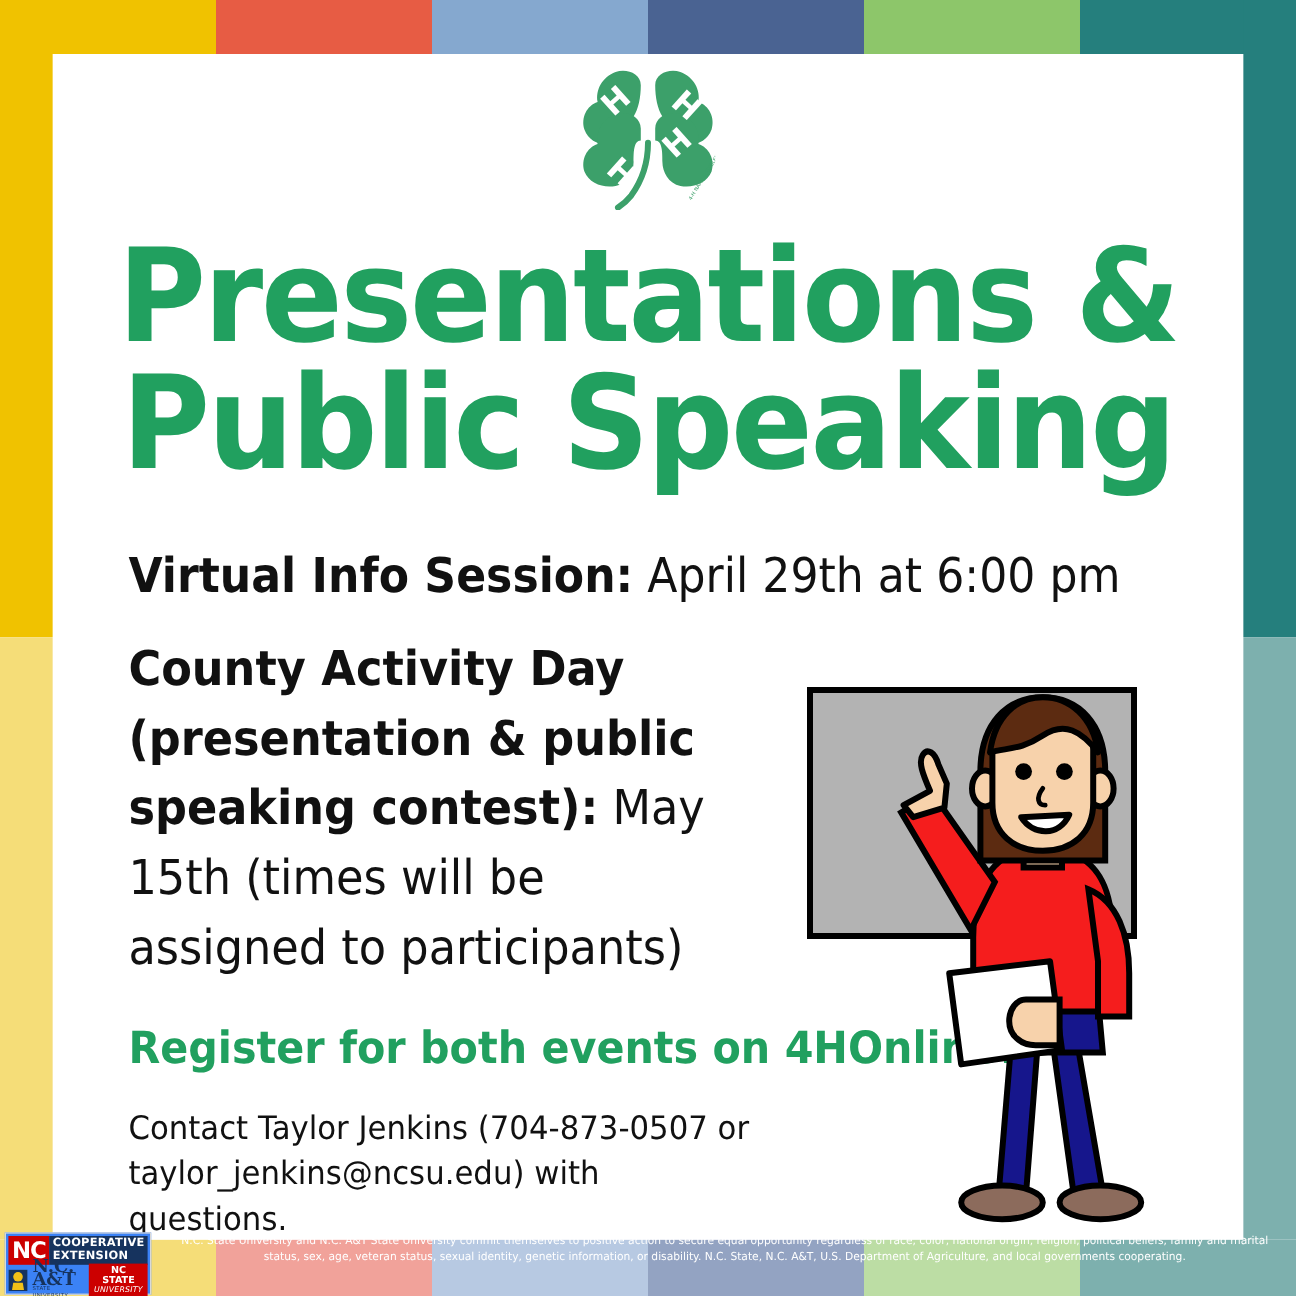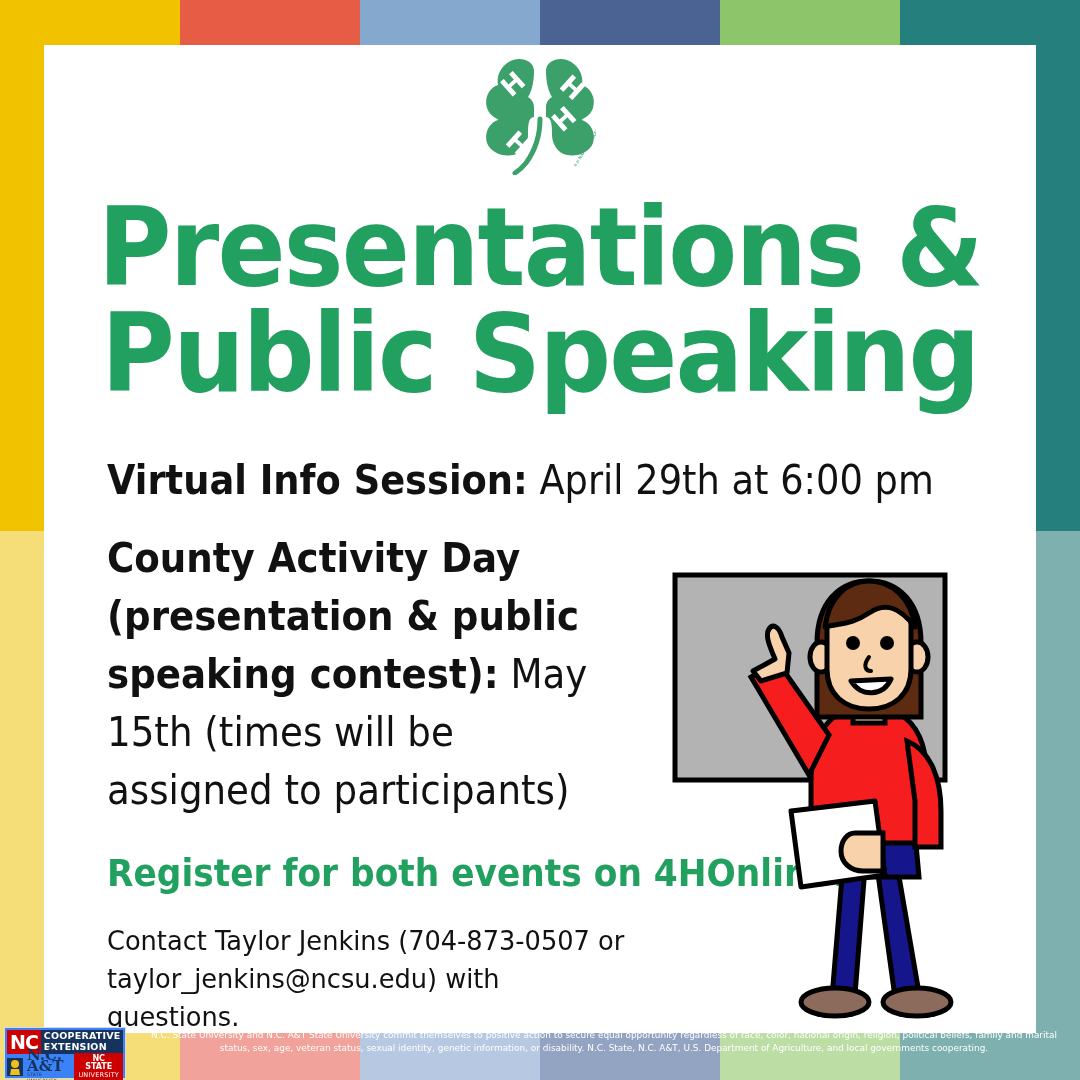--- a/index.html
+++ b/index.html
@@ -256,20 +256,21 @@
     font-size: 8px;
     line-height: 8px;
     display: block;
   }
   .ncsu-mark .b {
     font-family: "DejaVu Sans", sans-serif;
     font-size: 6.5px;
     line-height: 8px;
     display: block;
     letter-spacing: 0.2px;
+    font-style: italic;
   }
 
   
   .disclaimer {
     position: absolute;
     left: 128px;
     bottom: 16px;
     width: 952px;
     height: 47px;
     display: flex;

